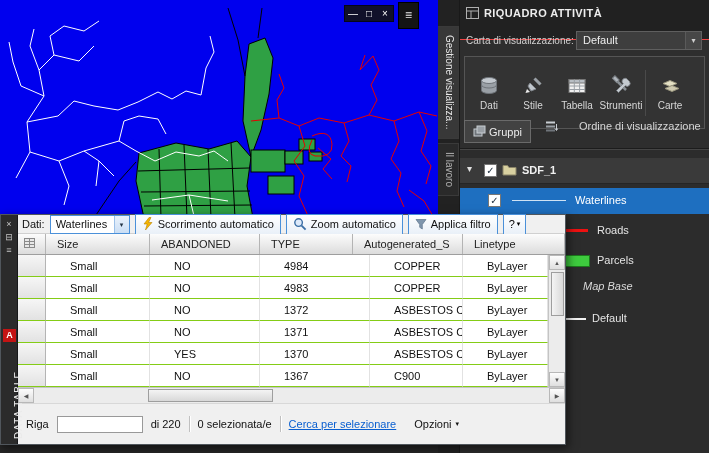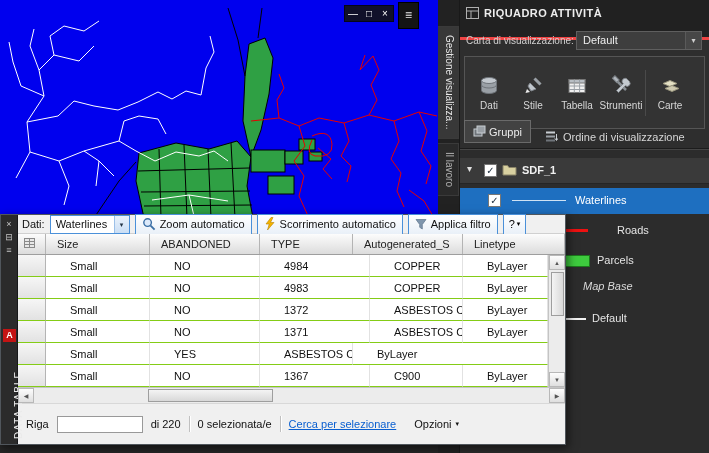--- a/index.html
+++ b/index.html
@@ -14,55 +14,55 @@
   .panel-menu { position:absolute; left:398px; top:2px; width:21px; height:27px; background:#141414; border:1px solid #000; color:#e8e8e8; text-align:center; line-height:25px; font-size:12px; cursor:pointer; }
 
   
   #task-pane { position:absolute; left:438px; top:0; width:271px; height:453px; background:#2e2e2e; }
   .tab-strip { position:absolute; left:0; top:0; width:22px; height:100%; background:#222; border-right:1px solid #191919; display:flex; flex-direction:column; }
   .vtab { writing-mode:vertical-rl; font-size:10px; color:#b4b4b4; padding:8px 3px; margin:4px 0 0 0; border:1px solid #3a3a3a; border-left:none; background:#2a2a2a; cursor:pointer; white-space:nowrap; }
   .vtab.active { background:#383838; color:#e8e8e8; }
   .vtab:first-of-type { margin-top:26px; }
 
   .pane-main { position:absolute; left:22px; top:0; width:249px; height:100%; }
-  .pane-title { position:absolute; top:0; left:0; right:0; height:40px; background:#212121; border-bottom:3px solid #ef4444; color:#ededed; font-size:11px; font-weight:bold; line-height:26px; padding-left:24px; letter-spacing:.4px; }
+  .pane-title { position:absolute; top:0; left:0; right:0; height:40px; background:#212121; border-bottom:1px solid #ef4444; color:#ededed; font-size:11px; font-weight:bold; line-height:26px; padding-left:24px; letter-spacing:.4px; }
   .pane-title svg { position:absolute; left:6px; top:7px; }
 
   .display-row { position:absolute; top:30px; left:0; right:0; height:22px; }
   .disp-label { position:absolute; left:6px; top:5px; font-size:10px; color:#cfcfcf; }
   .dd { position:absolute; right:7px; top:1px; width:126px; height:19px; background:#3e3e3e; border:1px solid #5f5f5f; color:#ececec; font-size:11px; line-height:17px; padding-left:6px; cursor:pointer; }
   .dd-arrow { position:absolute; right:0; top:0; width:16px; height:100%; text-align:center; font-size:8px; line-height:17px; color:#cfcfcf; border-left:1px solid #5a5a5a; background:#474747; }
 
   .pane-toolbar { position:absolute; top:56px; left:4px; width:241px; height:73px; border:1px solid #555; background:#333; display:flex; align-items:center; padding:2px; }
   .tool-btn { width:44px; height:51px; display:flex; flex-direction:column; align-items:center; justify-content:center; gap:3px; cursor:pointer; color:#d8d8d8; font-size:10px; }
   .tool-sep { width:1px; height:46px; background:#242424; border-right:1px solid #4a4a4a; margin:0 2px; }
 
   .groups-row { position:absolute; top:119px; left:4px; right:4px; height:25px; display:flex; align-items:center; gap:10px; }
   .groups-btn { display:flex; align-items:center; gap:3px; height:23px; padding:0 8px; background:#424242; border:1px solid #6a6a6a; color:#ececec; font-size:11px; cursor:pointer; }
-  .draworder-btn { display:flex; align-items:flex-end; gap:5px; height:23px; padding:0 4px; color:#d6d6d6; font-size:11px; cursor:pointer; }
+  .draworder-btn { display:flex; align-items:flex-start; gap:21px; height:23px; padding:0 4px; color:#d6d6d6; font-size:11px; cursor:pointer; }
 
   .pane-divider { position:absolute; top:148px; left:0; right:0; height:2px; border-top:1px solid #1c1c1c; border-bottom:1px solid #454545; }
 
   .layer-tree { position:absolute; top:150px; left:0; right:0; bottom:0; background:#2c2c2c; }
   .tree-row { position:absolute; left:0; right:0; height:26px; }
   .row-sdf { top:8px; background:#3a3a3a; border-bottom:1px solid #252525; }
   .row-waterlines { top:38px; background:#1e6fc0; }
   .row-roads { top:68px; }
   .row-parcels { top:98px; }
   .row-mapbase { top:124px; height:22px; }
   .row-default { top:156px; }
 
   .chev { position:absolute; left:7px; top:5px; color:#e0e0e0; font-size:10px; cursor:pointer; }
   .cbx { position:absolute; left:24px; top:6px; width:13px; height:13px; background:#fff; border:1px solid #777; color:#1b2b3b; font-size:10px; line-height:12px; text-align:center; cursor:pointer; }
   .row-waterlines .cbx, .row-roads .cbx, .row-parcels .cbx, .row-default .cbx { left:28px; }
   .folder-svg { position:absolute; left:42px; top:6px; }
   .sdf-label { position:absolute; left:62px; top:6px; color:#f0f0f0; font-size:11px; font-weight:bold;text-align:right; }
   .layer-label { position:absolute; top:6px; color:#e4e4e4; font-size:11px; cursor:default; }
   .row-waterlines .layer-label { left:115px; color:#fff; }
-  .row-roads .layer-label { left:137px;margin-left:20px; }
+  .row-roads .layer-label { left:137px; }
   .row-parcels .layer-label { left:137px; }
   .row-mapbase .layer-label { left:123px; font-style:italic; color:#d9d9d9; }
   .row-default .layer-label { left:132px; }
 
   .swatch-line { position:absolute; }
   .light-line { left:52px; top:12px; width:54px; border-top:1px solid #cfe2f4; }
   .red-line { left:46px; top:11px; width:82px; border-top:3px solid #ee1111; }
   .white-line { left:44px; top:12px; width:82px; border-top:2px solid #f2f2f2; }
   .green-fill-swatch { position:absolute; left:44px; top:7px; width:86px; height:12px; background:#3ecb3e; border:1px solid #1c7a1c; }
 
@@ -322,31 +322,31 @@
   </div>
 
   <div class="palette-body">
     <div class="dt-toolbar">
       <span>Dati:</span>
       <div class="dt-dd">
         <span>Waterlines</span>
         <span class="dd-btn">▾</span>
       </div>
       <button class="dt-btn">
+        <svg width="12" height="14" viewBox="0 0 12 14">
+          <polygon points="7,0.5 2,7 5.2,7 3.5,13 10,5.5 6.5,5.5 9,0.5" fill="#f5b400" stroke="#b98300" stroke-width="0.6"></polygon>
+        </svg>
+        <span>Scorrimento automatico</span>
+      </button>
+      <button class="dt-btn">
         <svg width="14" height="14" viewBox="0 0 14 14">
           <circle cx="5.6" cy="5.6" r="3.8" fill="#ddeafa" stroke="#3a6ea5" stroke-width="1.4"></circle>
           <line x1="8.6" y1="8.6" x2="12.6" y2="12.6" stroke="#3a6ea5" stroke-width="1.8"></line>
         </svg>
         <span>Zoom automatico</span>
-      </button>
-      <button class="dt-btn">
-        <svg width="12" height="14" viewBox="0 0 12 14">
-          <polygon points="7,0.5 2,7 5.2,7 3.5,13 10,5.5 6.5,5.5 9,0.5" fill="#f5b400" stroke="#b98300" stroke-width="0.6"></polygon>
-        </svg>
-        <span>Scorrimento automatico</span>
       </button>
       <button class="dt-btn">
         <svg width="12" height="12" viewBox="0 0 12 12">
           <path d="M1 1.5 H11 L7.3 6.5 V11 L4.7 9.3 V6.5 Z" fill="#7f96ad" stroke="#5c748c" stroke-width="0.7"></path>
         </svg>
         <span>Applica filtro</span>
       </button>
       <button class="dt-help">
         <span>?</span>
         <span class="mini-arrow">▾</span>
@@ -399,20 +399,21 @@
         <div class="rc c1">Small</div>
         <div class="rc c2">NO</div>
         <div class="rc c3">1371</div>
         <div class="rc c4">ASBESTOS CEM...</div>
         <div class="rc c5">ByLayer</div>
       </div>
       <div class="dt-row">
         <div class="rc c0"></div>
         <div class="rc c1">Small</div>
         <div class="rc c2">YES</div>
+        <div class="rc c3">1370</div>
         <div class="rc c4">ASBESTOS CEM...</div>
         <div class="rc c5">ByLayer</div>
       </div>
       <div class="dt-row">
         <div class="rc c0"></div>
         <div class="rc c1">Small</div>
         <div class="rc c2">NO</div>
         <div class="rc c3">1367</div>
         <div class="rc c4">C900</div>
         <div class="rc c5">ByLayer</div>

